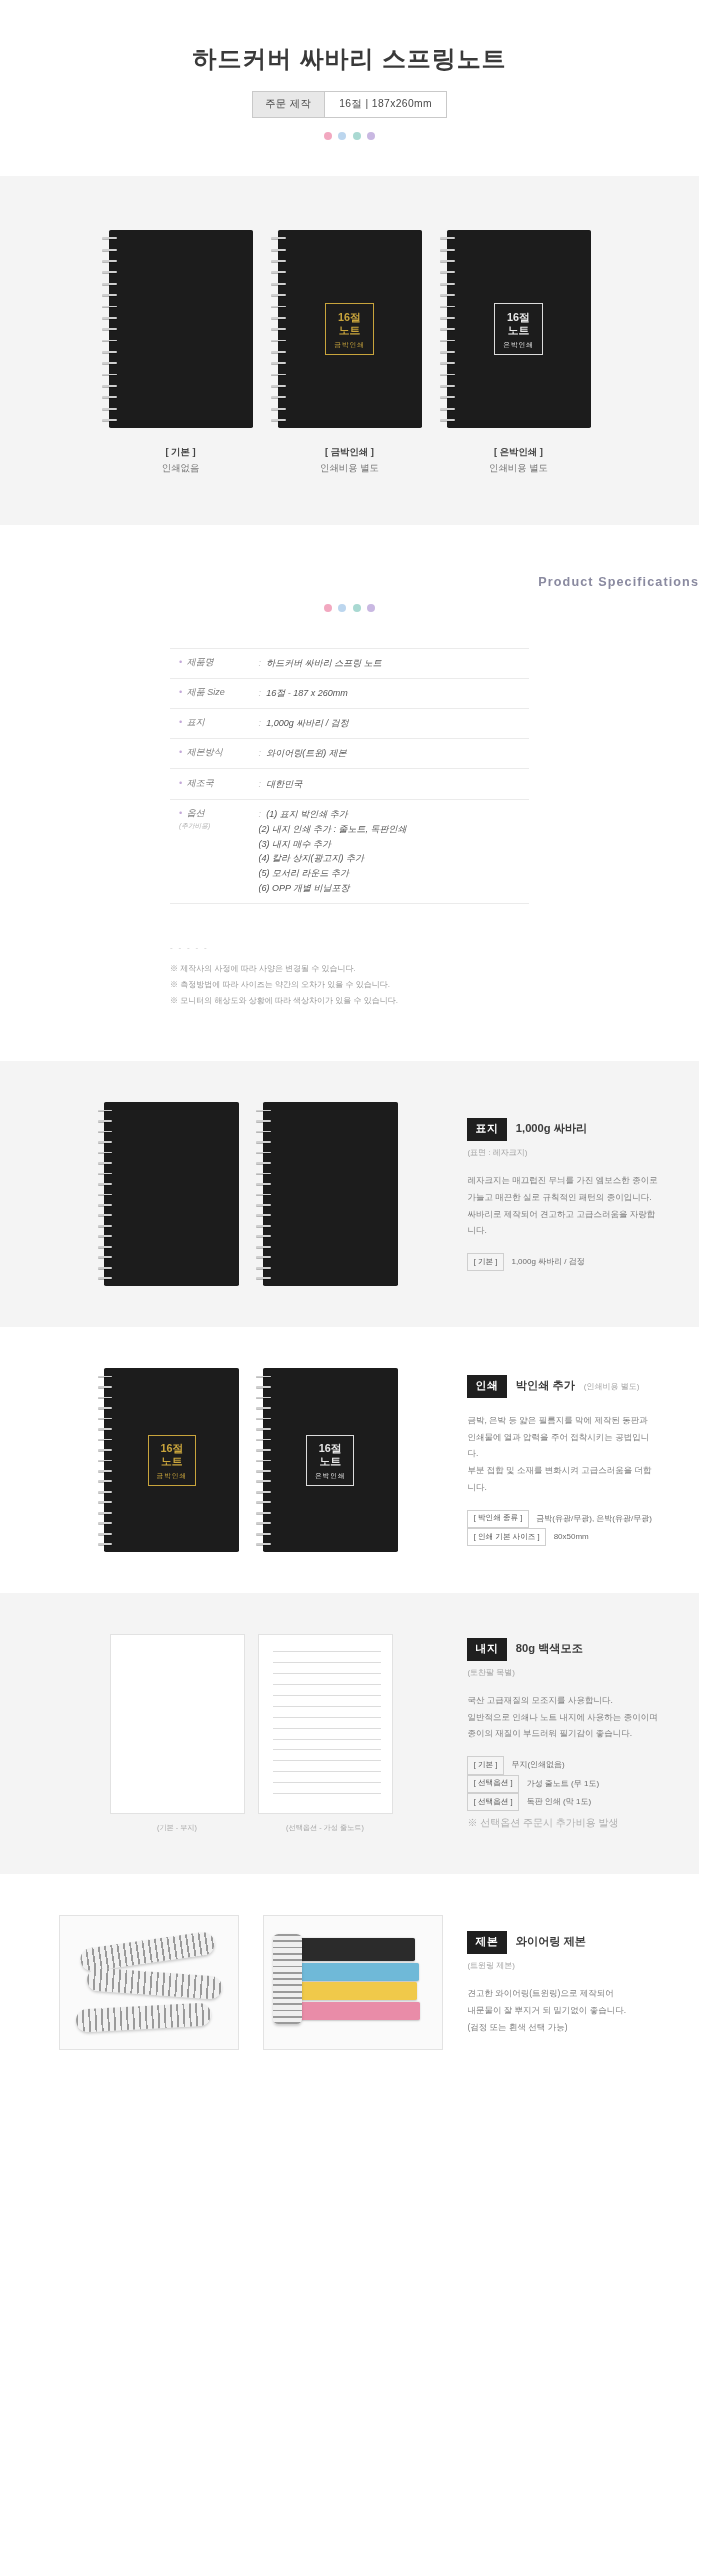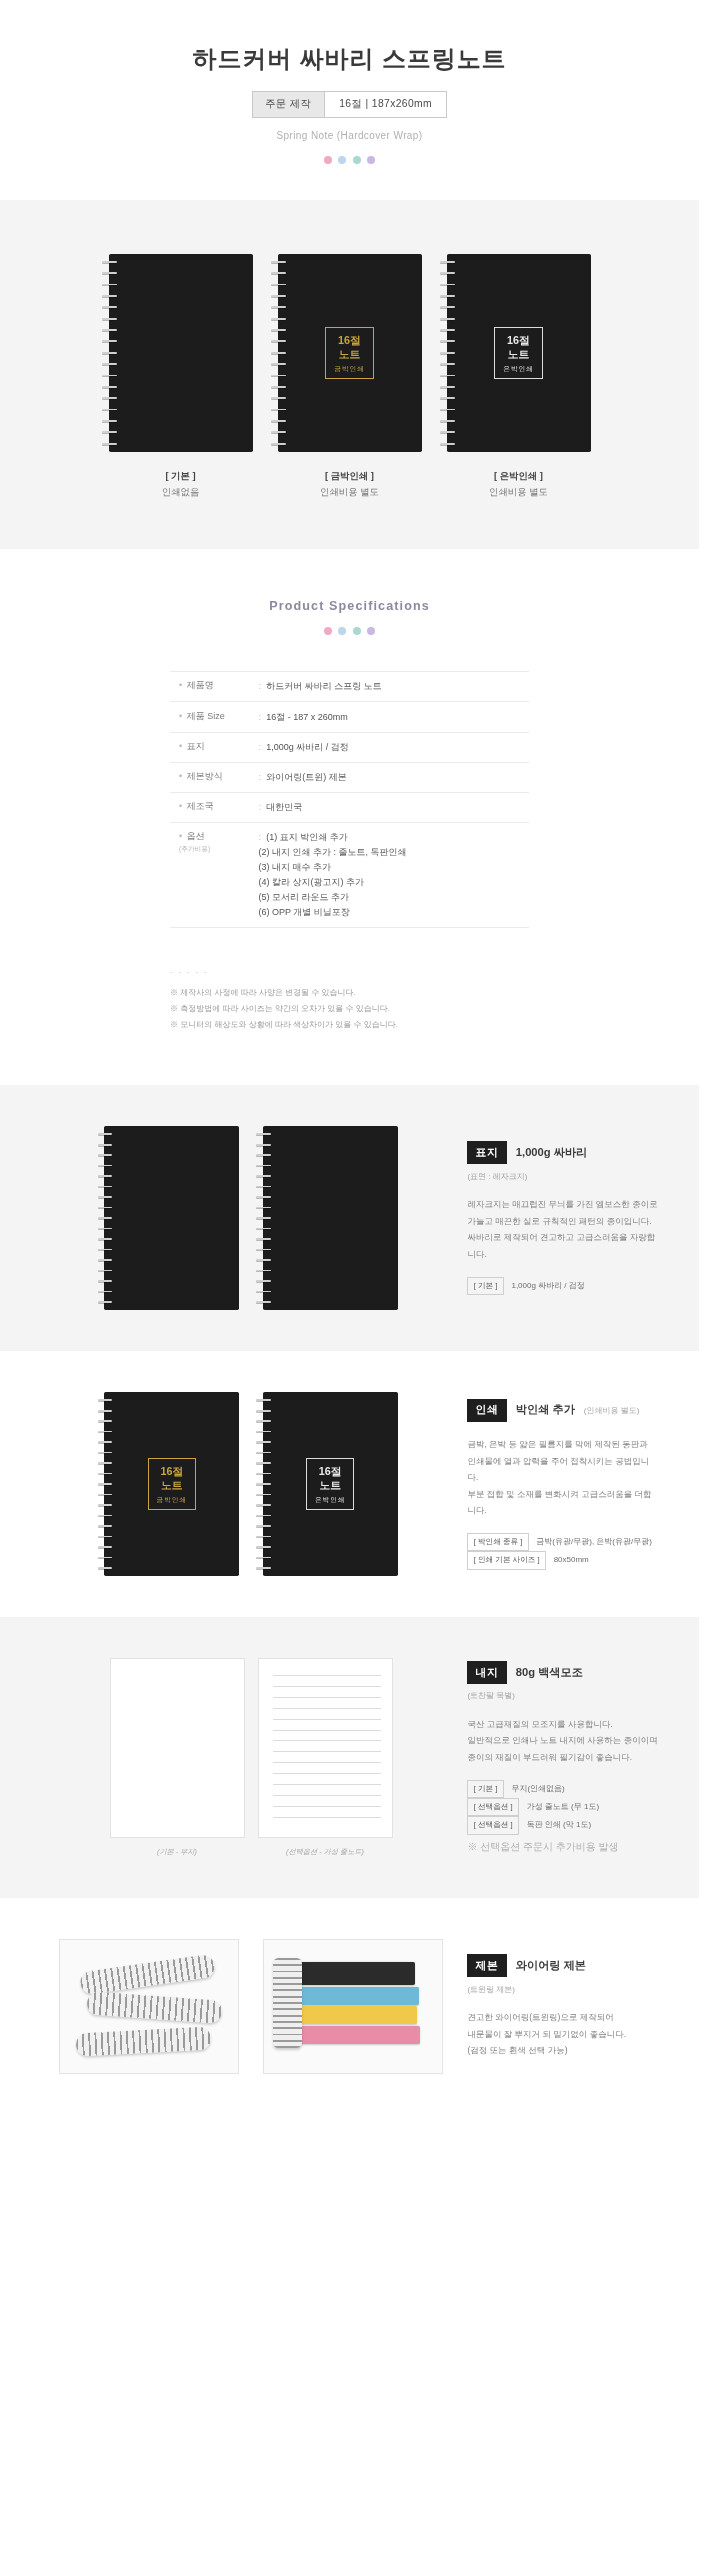--- a/index.html
+++ b/index.html
@@ -119,34 +119,34 @@
     color: #e8e8e8;
     padding: 6.3px 8px 4.5px;
     font-size: 10.8px;
     font-weight: bold;
   }
   .nb-silver .small { display: block; font-size: 6.7px; font-weight: normal; margin-top: 3.6px; letter-spacing: 0.9px;}
 
   
   .spec-section { background: #ffffff; padding: 50px 0 52px; }
   .spec-title {
-    text-align: center;
+    text-align: right;
     font-size: 12.6px;
     color: #8a8aa0;
     letter-spacing: 1.1px;
     font-weight: bold;
   }
   .spec-table {
     width: 359px;
     margin: 36px auto 0;
     border-collapse: collapse;
     font-size: 9px;
     color: #555;
   }
-  .spec-table tr { border-bottom: 0.9px solid #ebebeb; }
+  .spec-table tr { border-bottom: 0.9px solid #ebebeb; font-style: italic; }
   .spec-table tr:first-child { border-top: 0.9px solid #ebebeb; }
   .spec-table th {
     text-align: left;
     font-weight: normal;
     color: #7a7a7a;
     width: 83px;
     padding: 7.2px 0 7.2px 9px;
     vertical-align: top;
     white-space: nowrap;
   }
@@ -238,21 +238,20 @@
 <body>
 
 <div class="page">
 
   <section class="hero">
     <h1 class="hero-title">하드커버 싸바리 스프링노트</h1>
     <div class="hero-badge-row">
       <span class="hero-badge-left">주문 제작</span>
       <span class="hero-badge-right">16절 | 187x260mm</span>
     </div>
-    <div class="hero-sub">Spring Note (Hardcover Wrap)</div>
     <div class="dots">
       <span class="dot" style="background: rgb(242, 168, 192);"></span>
       <span class="dot" style="background: rgb(188, 214, 238);"></span>
       <span class="dot" style="background: rgb(169, 217, 210);"></span>
       <span class="dot" style="background: rgb(201, 184, 226);"></span>
     </div>
   </section>
 
   <section class="trio-section">
     <div class="trio">
@@ -543,21 +542,21 @@
         <div>
           <span class="k">[ 인쇄 기본 사이즈 ]</span>
           <span>80x50mm</span>
         </div>
       </div>
     </div>
   </section>
 
   <section class="feature alt">
     <div class="feature-visual" style="flex-direction:column;">
-      <div style="display:flex;gap:13px;align-items:center;font-style:italic;">
+      <div style="display:flex;gap:13px;align-items:center;">
         <div>
           <div class="paper" style="width:135px;height:180px;">
             <span class="spiral"><i></i><i></i><i></i><i></i><i></i><i></i><i></i><i></i><i></i><i></i><i></i><i></i><i></i><i></i><i></i><i></i><i></i></span>
           </div>
           <div class="caption-under">(기본 - 무지)</div>
         </div>
         <div>
           <div class="paper" style="width:135px;height:180px;">
             <span class="spiral"><i></i><i></i><i></i><i></i><i></i><i></i><i></i><i></i><i></i><i></i><i></i><i></i><i></i><i></i><i></i><i></i><i></i></span>
             <span class="lines">

